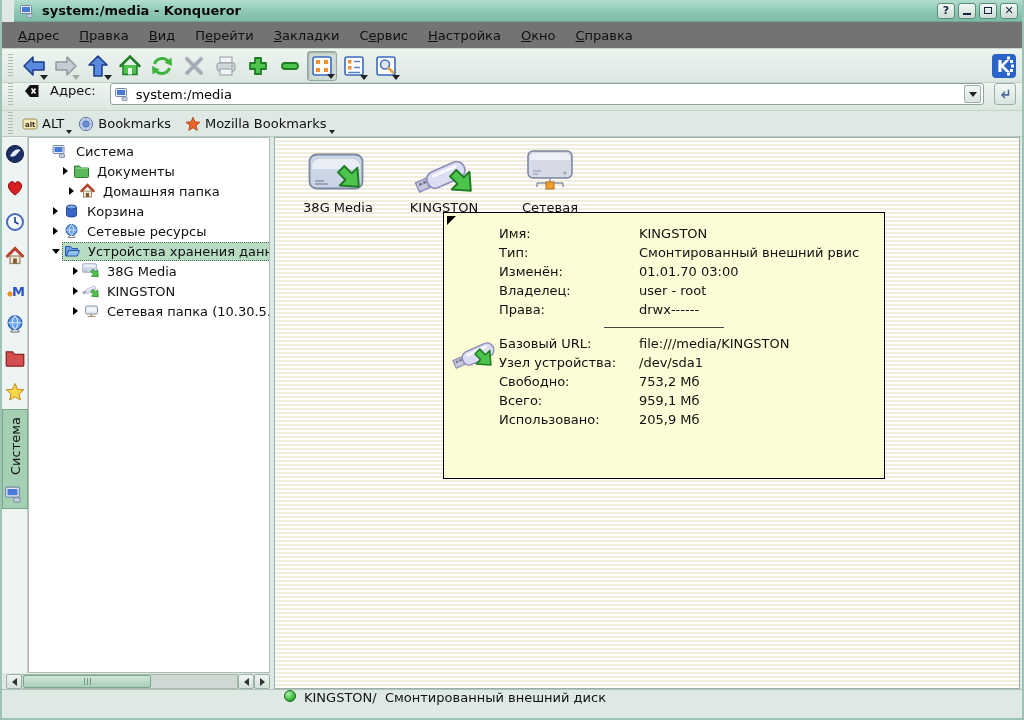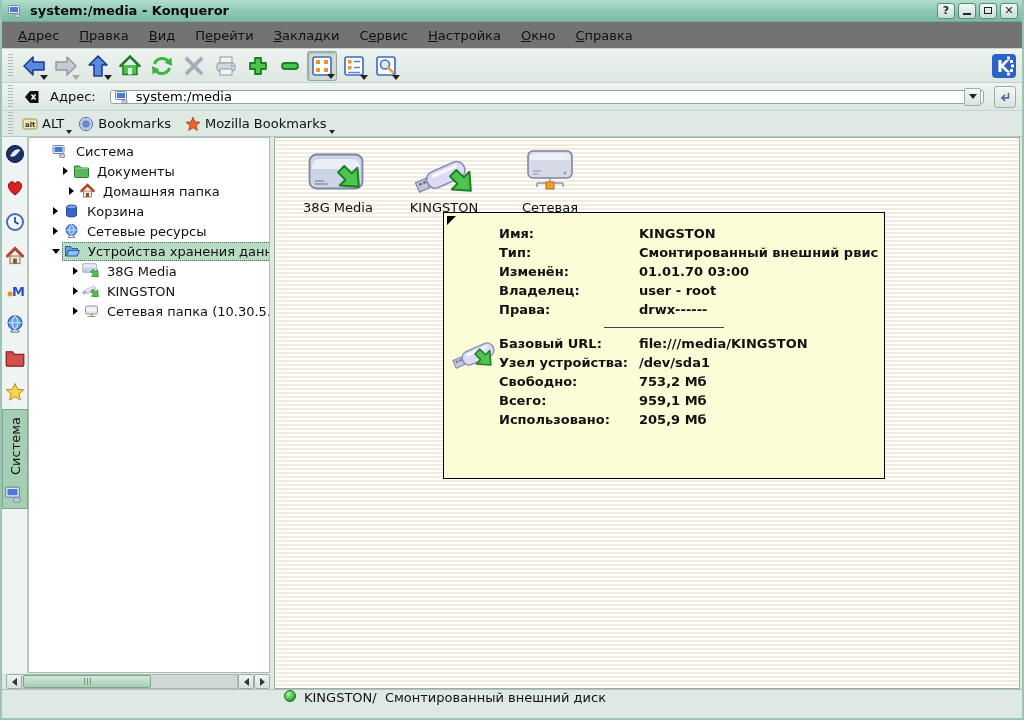--- a/index.html
+++ b/index.html
@@ -2,21 +2,21 @@
 <html><head>
 <meta charset="utf-8">
 <style>
   * { box-sizing: border-box; margin:0; padding:0; }
   html,body { width:1024px; height:720px; }
   body { font-family:"DejaVu Sans","Liberation Sans",sans-serif; font-size:13px; color:#111; }
   .window { position:relative; width:1024px; height:720px; background:#dfe9e3;
             border-left:2px solid #9dc3b4; border-right:2px solid #9dc3b4; border-bottom:2px solid #9dc3b4; overflow:hidden; }
 
   
-  .titlebar { position:absolute; left:0; top:0; right:0; height:22px;
+  .titlebar { position:absolute; left:12px; top:0; right:0; height:22px;
               background:linear-gradient(180deg,#b2ddcd 0%,#8ec8b4 55%,#7cbca6 100%);
               display:flex; align-items:center; padding:0 4px; border-bottom:1px solid #6fa893; }
   .titlebar .ticon { width:16px; height:16px; margin:0 6px 0 2px; }
   .titlebar .title { font-weight:bold; color:#0a0a0a; }
   .winbtns { margin-left:auto; display:flex; gap:3px; }
   .winbtn { width:18px; height:16px; background:linear-gradient(180deg,#f2f8f5,#c9ddd4);
             border:1px solid #5c8a79; border-radius:3px; font-size:11px; font-weight:bold; color:#15253f;
             display:flex; align-items:center; justify-content:center; line-height:1; }
   .minglyph { width:8px; height:3px; border-bottom:2px solid #15253f; margin-top:5px; }
   .restglyph { width:8px; height:7px; border:1.5px solid #15253f; position:relative; }
@@ -37,24 +37,24 @@
   .tb svg { width:24px; height:24px; }
   .tb.pressed { background:#cfdcd5; border:1px solid #93a89e; box-shadow:inset 1px 1px 2px rgba(0,0,0,.25); }
   .tb.disabled { opacity:.9; }
   .tb.hasmenu::after { content:""; position:absolute; right:1px; bottom:1px;
        border-left:4px solid transparent; border-right:4px solid transparent; border-top:5px solid #222; }
   .tb.dismenu::after { border-top-color:#9aa8a0; }
   .kdelogo { margin-left:auto; margin-right:6px; width:24px; height:24px; }
 
   
   .addrbar { position:absolute; left:0; top:83px; right:0; height:28px;
-             background:linear-gradient(180deg,#eef4f0,#dce7e1); display:flex; align-items:center;
+             background:linear-gradient(180deg,#eef4f0,#dce7e1); display:flex; 
              border-bottom:1px solid #c6d4cc; padding-left:4px;gap:6px; }
   .addrlabel { margin:0 8px 0 4px; }
-  .combo { flex:1; height:14px; background:#fff; border:1px solid #8fa59a; border-radius:3px;
+  .combo { flex:1; height:22px; background:#fff; border:1px solid #8fa59a; border-radius:3px;
            display:flex; align-items:center; padding:0 2px 0 4px; margin-right:4px; }
   .combo .cicon { width:16px; height:16px; margin-right:5px; }
   .combo input { flex:1; border:none; outline:none; font:13px "DejaVu Sans",sans-serif; background:transparent; }
   .combo .drop { width:17px; height:18px; background:linear-gradient(180deg,#f4f8f6,#d8e4de);
                  border:1px solid #9ab0a6; border-radius:2px; display:flex; align-items:center; justify-content:center; }
   .combo .drop::after { content:""; border-left:4px solid transparent; border-right:4px solid transparent; border-top:5px solid #222; }
   .gobtn { width:22px; height:22px; margin-right:6px; background:linear-gradient(180deg,#f4f8f6,#d8e4de);
            border:1px solid #9ab0a6; border-radius:3px; display:flex; align-items:center; justify-content:center; }
 
   
@@ -105,21 +105,21 @@
   .iconrow { display:flex; padding:8px 0 0 10px; }
   .fitem { width:106px; display:flex; flex-direction:column; align-items:center; }
   .fitem .fimg { height:52px; display:flex; align-items:flex-end; justify-content:center; }
   .fitem .flabel { margin-top:2px; }
 
   
   .tooltip { position:absolute; left:168px; top:74px; width:442px; height:267px;
              background:#fcfcd6; border:1px solid #000; font-size:13px; }
   .tooltip .corner { position:absolute; left:3px; top:3px; width:0; height:0;
              border-top:9px solid #000; border-right:9px solid transparent; }
-  .ttrow { display:flex; height:19px; align-items:center;font-weight:bold; }
+  .ttrow { display:flex; height:19px; align-items:center; }
   .ttrow .k { width:140px; margin-left:55px; flex:none; }
   .ttsep { border:none; border-top:1px solid #444; width:120px; margin:8px 0 6px 160px; }
   .ttblock1 { padding-top:11px; }
   .tticon { position:absolute; left:6px; top:118px; width:54px; height:44px; }
 
   
   .statusbar { position:absolute; left:0; bottom:0; right:0; height:29px; background:#dfe9e3;
                border-top:1px solid #b2c2ba; display:flex; align-items:flex-start; padding-left:282px; }
   .led { width:12px; height:12px; border-radius:50%; margin-right:8px;
          background:radial-gradient(circle at 35% 30%,#a8f4a8,#2fae2f 70%,#187a18); border:1px solid #1a6a1a; }

